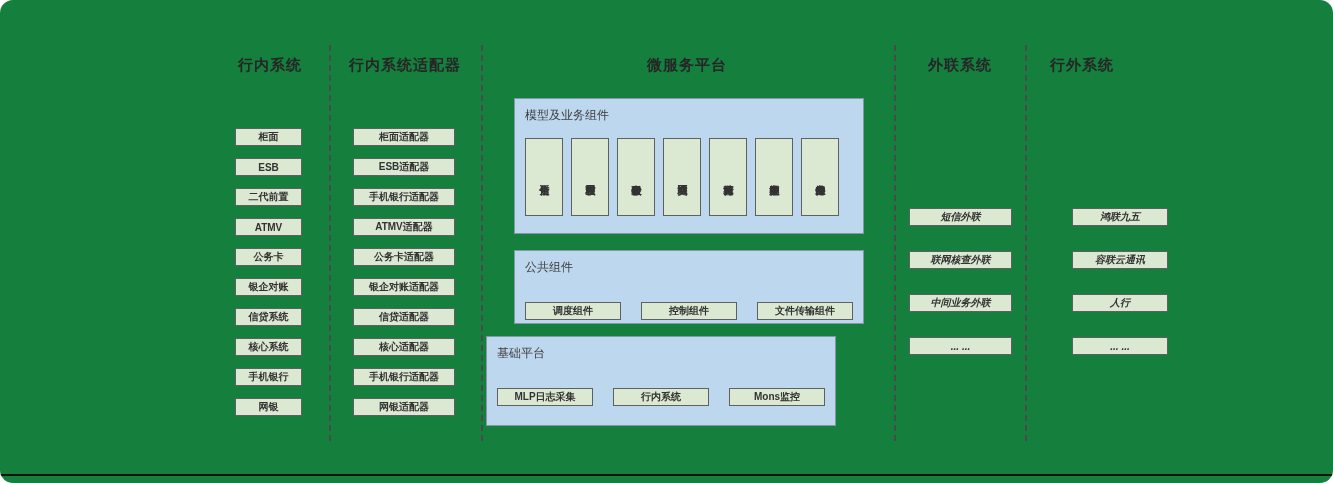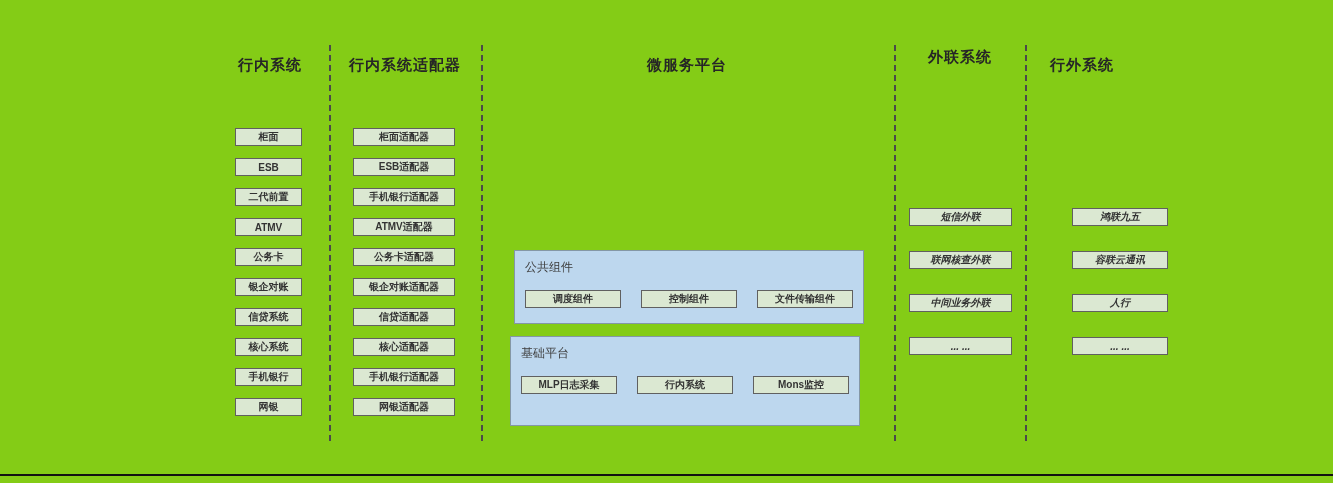--- a/index.html
+++ b/index.html
@@ -3,22 +3,22 @@
 <meta charset="utf-8">
 <style>
   :root{
     --panel-fill:#bdd7ee; --panel-border:#8497a5;
     --box-fill:#dbe8d2;  --box-border:#606060;
     --divider:#4a4a4a;   --header-text:#262626;
     --box-text:#333333;  --label-text:#3d3d3d; --rule:#111111;
   }
   html,body{margin:0;padding:0;background:#ffffff;}
   .canvas{
-    position:relative;width:1333px;height:483px;background:#84cc16;
-    font-family:"Liberation Sans","DejaVu Sans",sans-serif;overflow:hidden;
+    position:relative;width:1333px;height:483px;background:#15803d;
+    font-family:"Liberation Sans","DejaVu Sans",sans-serif;overflow:hidden;border-radius:13px;
   }
   .col-header{
     position:absolute;font-size:15px;font-weight:bold;color:var(--header-text);
     text-align:center;letter-spacing:1px;white-space:nowrap;
   }
   .vdivider{
     position:absolute;top:45px;height:398px;width:2px;
     background:repeating-linear-gradient(to bottom,var(--divider) 0 6px,transparent 6px 10px);
   }
   .vlist{position:absolute;display:flex;flex-direction:column;gap:12px;margin-top:20px;}
@@ -33,33 +33,33 @@
   .panel{
     position:absolute;box-sizing:border-box;background:var(--panel-fill);
     border:1.5px solid var(--panel-border);padding:9px 10px 0 10px;
   }
   .panel-label{font-size:12px;color:var(--label-text);line-height:14px;}
   .vbox-row{display:flex;gap:8px;margin-top:16px;}
   .vbox-row .box{
     width:38px;height:78px;
     writing-mode:vertical-rl;text-orientation:upright;letter-spacing:0;
   }
-  .hbox-row{display:flex;justify-content:space-between;margin-top:16px;}
+  .hbox-row{display:flex;justify-content:space-between;margin-top:28px;}
   .hbox-row .box{width:96px;}
   .bottom-rule{position:absolute;left:0;right:0;top:474px;height:2px;background:var(--rule);}
 </style>
 </head>
 <body>
 
 <div class="canvas">
 
   <div class="col-header" style="left:220px;top:56px;width:100px">行内系统</div>
   <div class="col-header" style="left:340px;top:56px;width:130px">行内系统适配器</div>
   <div class="col-header" style="left:607px;top:56px;width:160px">微服务平台</div>
-  <div class="col-header" style="left:910px;top:48px;width:100px">外联系统</div>
+  <div class="col-header" style="left:910px;top:56px;width:100px">外联系统</div>
   <div class="col-header" style="left:1032px;top:56px;width:100px">行外系统</div>
 
   <div class="vdivider" style="left:329px"></div>
   <div class="vdivider" style="left:481px"></div>
   <div class="vdivider" style="left:894px"></div>
   <div class="vdivider" style="left:1025px"></div>
 
   <div class="vlist" style="left:235px;top:108px;width:67px">
       <div class="box">柜面</div>
       <div class="box">ESB</div>
@@ -79,31 +79,43 @@
       <div class="box">手机银行适配器</div>
       <div class="box">ATMV适配器</div>
       <div class="box">公务卡适配器</div>
       <div class="box">银企对账适配器</div>
       <div class="box">信贷适配器</div>
       <div class="box">核心适配器</div>
       <div class="box">手机银行适配器</div>
       <div class="box">网银适配器</div>
     </div>
 
+  <div class="panel" style="left:514px;top:98px;width:350px;height:136px">
+    <div class="panel-label">模型及业务组件</div>
+    <div class="vbox-row">
+        <div class="box">短信平台</div>
+        <div class="box">联网核查</div>
+        <div class="box">银联及银行卡</div>
+        <div class="box">同城票交</div>
+        <div class="box">城商行清算</div>
+        <div class="box">中间业务模型</div>
+        <div class="box">中间业务组件</div>
+      </div>
+  </div>
 
   <div class="panel" style="left:514px;top:250px;width:350px;height:74px">
     <div class="panel-label">公共组件</div>
     <div class="hbox-row">
         <div class="box">调度组件</div>
         <div class="box">控制组件</div>
         <div class="box">文件传输组件</div>
       </div>
   </div>
 
-  <div class="panel" style="left:510px;top:336px;width:350px;height:90px">
+  <div class="panel" style="left:486px;top:336px;width:350px;height:90px">
     <div class="panel-label">基础平台</div>
     <div class="hbox-row">
         <div class="box">MLP日志采集</div>
         <div class="box">行内系统</div>
         <div class="box">Mons监控</div>
       </div>
   </div>
 
   <div class="vlist gap17" style="left:909px;top:188px;width:103px">
       <div class="box">短信外联</div>

